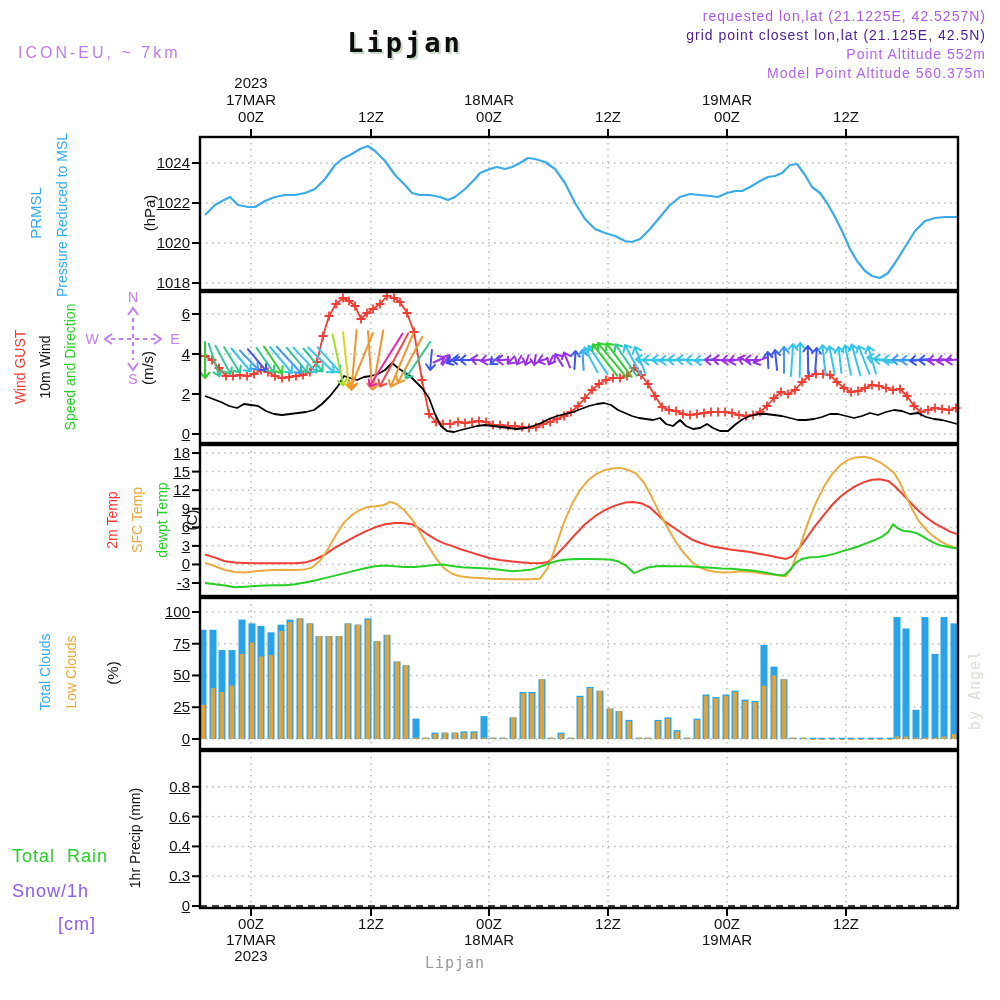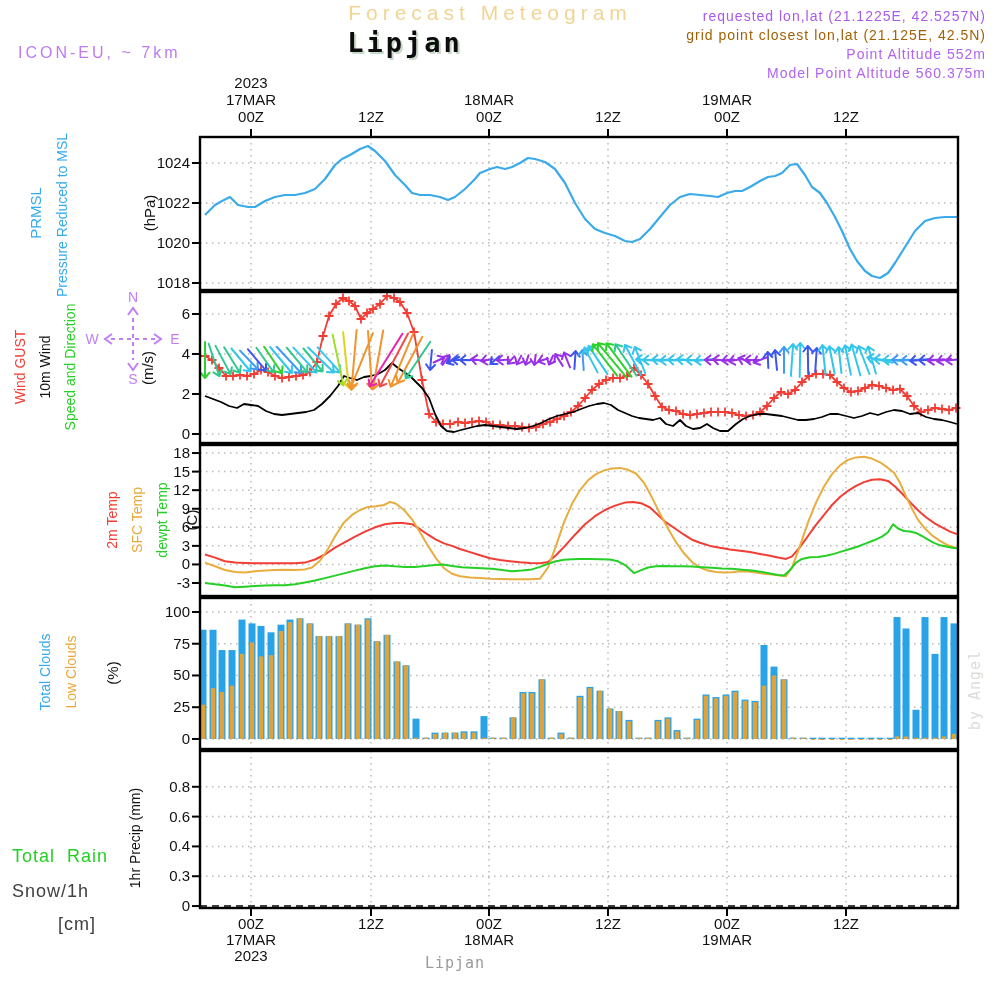--- a/index.html
+++ b/index.html
@@ -1,54 +1,53 @@
 <!DOCTYPE html>
 <html><head>
 <meta charset="utf-8">
 <style>
   html,body{margin:0;padding:0;background:#fff;}
   #page{position:relative;width:1000px;height:1000px;background:#fff;overflow:hidden;
         font-family:"Liberation Sans","DejaVu Sans",sans-serif;color:#111;}
   .abs{position:absolute;}
   .ctr{text-align:center;}
-  .rgt{text-align:right;}
+  .rgt{text-align:right;text-decoration:underline;}
   .vlabel{position:absolute;width:220px;height:20px;text-align:center;white-space:pre;
           transform:rotate(-90deg);transform-origin:center;line-height:20px;}
   .c-skyblue{color:#35aaec;}
   .c-red{color:#f23d35;}
   .c-green{color:#26cf26;}
   .c-orange{color:#e8a93c;}
   .c-black{color:#141414;}
-  .c-indigo{color:#404040;}
+  .c-indigo{color:#8b5cf6;}
   .c-gray{color:#9a9a9a;}
   .c-wm{color:#d9ded6;}
   .title-main{font-family:"DejaVu Sans Mono","Liberation Mono",monospace;font-weight:bold;
               font-size:27px;letter-spacing:3px;color:#0c0c0c;text-shadow:2px 2px 0 #c9d9c9;}
   .title-wm{font-size:21px;letter-spacing:5px;color:#f2d494;}
   .model-lbl{font-size:16px;letter-spacing:3px;color:#bd7cf3;}
   .hinfo{position:absolute;right:14px;text-align:right;font-size:14px;letter-spacing:1px;white-space:pre;}
   .hp1{color:#a95ae8;}
-  .hp2{color:#a16207;}
+  .hp2{color:#4c1d95;}
   .hp3{color:#b164ef;}
   .lbl14{font-size:14px;}
   .lbl15{font-size:15px;}
   .lbl17{font-size:18px;letter-spacing:1px;white-space:pre;margin-top:36px;}
   .mono{font-family:"DejaVu Sans Mono","Liberation Mono",monospace;}
   #labels div{position:absolute;font-size:15px;color:#111;}
   .grid{stroke:#b9b9b9;stroke-width:1.5;stroke-dasharray:1.5 4.5;fill:none;}
   .pborder{fill:none;stroke:#000;stroke-width:2.4;}
   .tick{stroke:#000;stroke-width:2;}
   .zeroline{stroke:#000;stroke-width:1.6;stroke-dasharray:7 5;fill:none;}
 </style>
 </head>
 <body>
 
 <div id="page">
 
-  <div class="abs ctr title-wm" style="left:300px;top:1px;width:380px;">Forecast Meteogram</div>
   <div class="abs ctr title-main" style="left:305px;top:27px;width:200px;">Lipjan</div>
   <div class="abs model-lbl" style="left:18px;top:44px;">ICON-EU, ~ 7km</div>
   <div class="hinfo hp1" style="top:8px;">requested lon,lat (21.1225E, 42.5257N)</div>
   <div class="hinfo hp2" style="top:27px;">grid point closest lon,lat (21.125E, 42.5N)</div>
   <div class="hinfo hp3" style="top:46px;">Point Altitude 552m</div>
   <div class="hinfo hp3" style="top:65px;">Model Point Altitude 560.375m</div>
 
   <div class="vlabel c-skyblue lbl15" style="left:-74px;top:203px;">PRMSL</div>
   <div class="vlabel c-skyblue lbl14" style="left:-48px;top:205px;">Pressure Reduced to MSL</div>
   <div class="vlabel c-black lbl15" style="left:40px;top:203px;">(hPa)</div>

